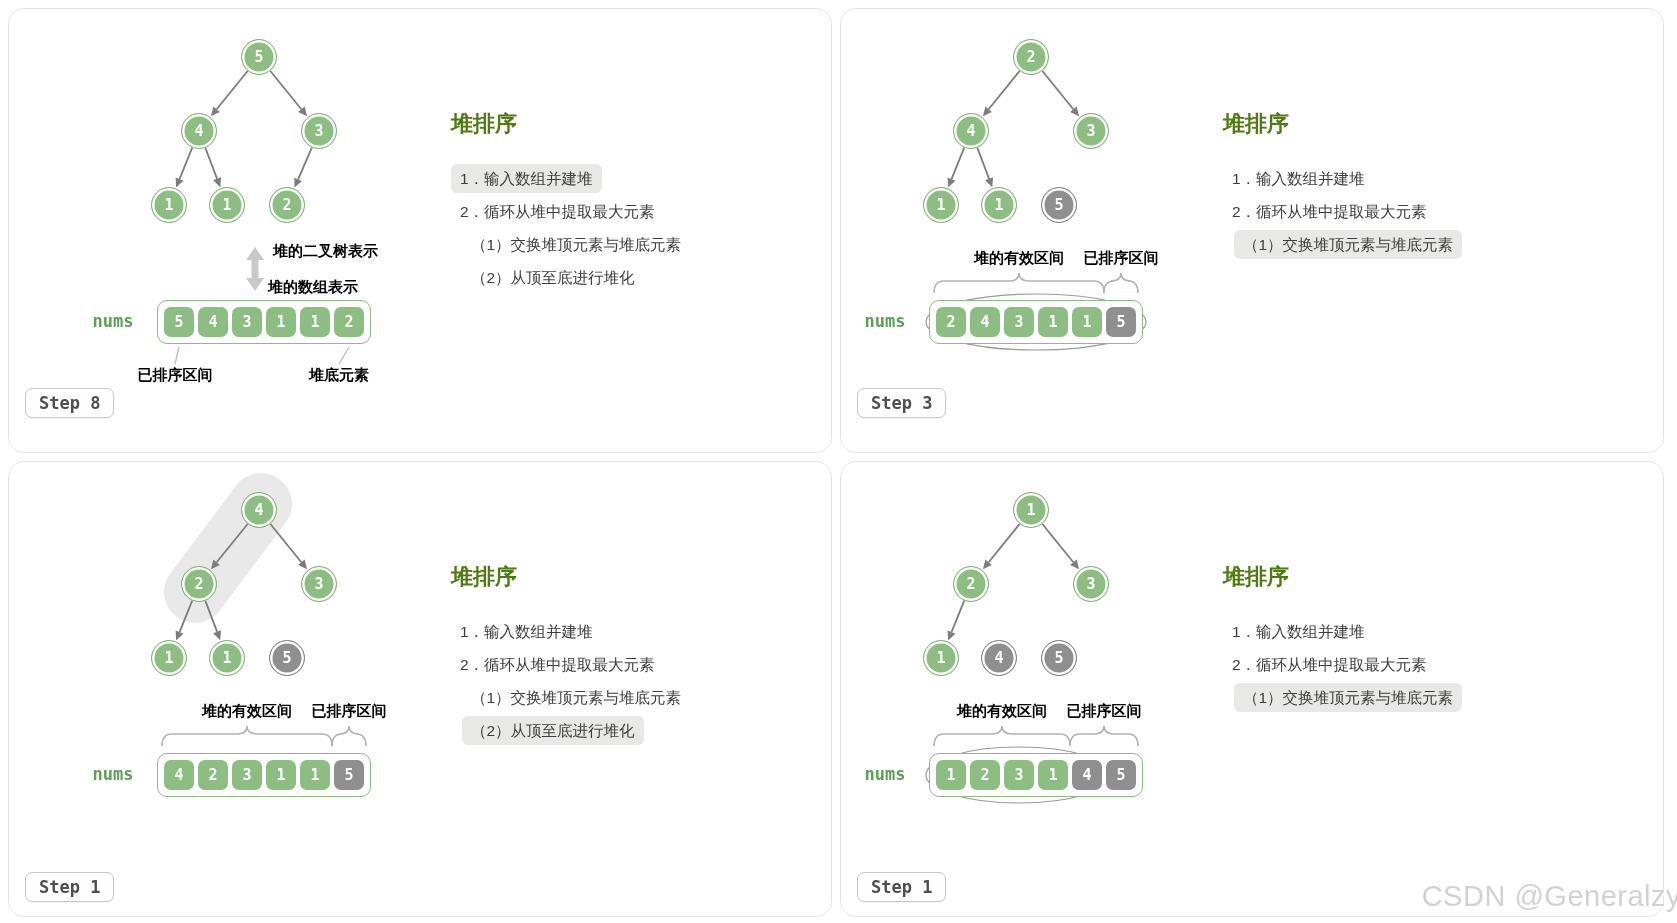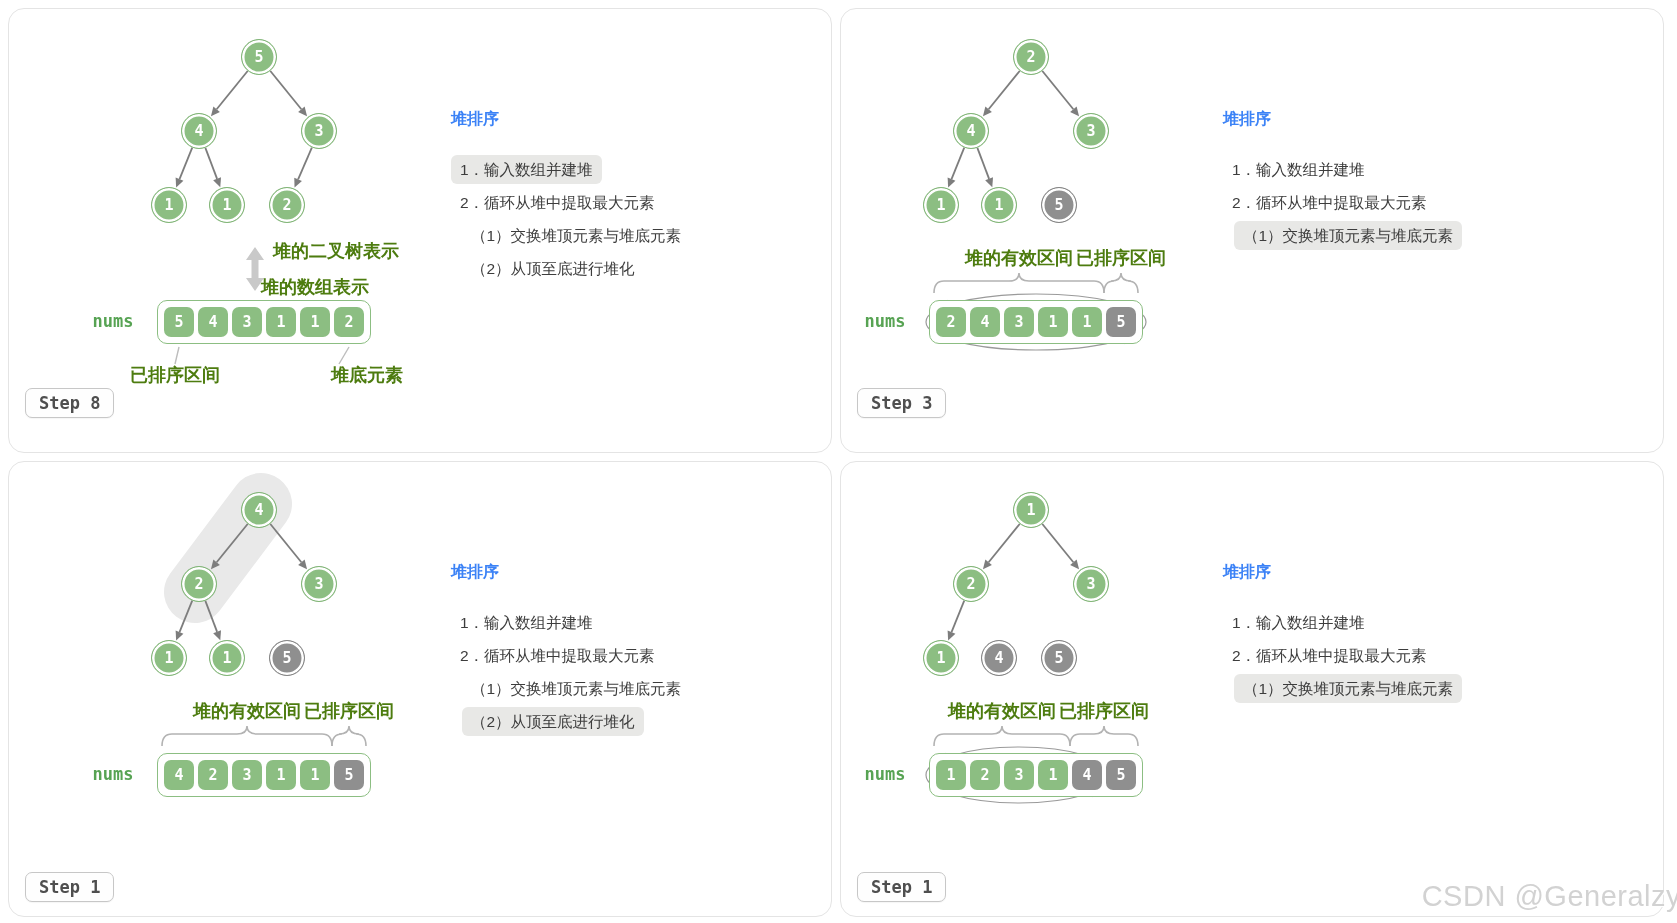--- a/index.html
+++ b/index.html
@@ -35,27 +35,27 @@
     color:#fff;font:700 15px "DejaVu Sans Mono",monospace;
   }
   .cell.heap{background:#8cbe82;}
   .cell.sorted{background:#8f8f8f;}
   .nums-label{
     position:absolute;width:70px;text-align:center;
     font:700 17px "DejaVu Sans Mono",monospace;color:#57a353;
   }
   
   .glabel{
-    position:absolute;white-space:nowrap;color:#4d7c0f;
-    font-size:18px;font-weight:700;line-height:18px;
+    position:absolute;white-space:nowrap;color:#000000;
+    font-size:15px;font-weight:700;line-height:18px;
   }
   .glabel.centered{transform:translateX(-50%);}
   
   .steps{position:absolute;width:330px;}
-  .steps .title{font-size:16px;font-weight:700;color:#3b82f6;margin-bottom:25px;}
+  .steps .title{font-size:22px;font-weight:700;color:#4d7c0f;margin-bottom:25px;}
   .steps .item{
     font-size:15.5px;font-weight:500;color:#3d3d3d;line-height:27px;height:27px;
     margin-bottom:4px;padding:1px 9px;border-radius:6px;white-space:nowrap;
     display:inline-block;clear:both;float:left;
   }
   .steps .item.indent{margin-left:11px;}
   .steps .item.hl{background:#e8e8e6;}
   .steps .item-row{clear:both;height:32px;}
   
   .step-btn{
@@ -86,23 +86,23 @@
         <polygon points="167.13839706604514,178.3919539037553 166.62743811815983,168.47333903303996 174.4120479712364,171.6292619464494" fill="#7d7d7d"></polygon>
         <line x1="196.37005775348604" y1="138.8351526342131" x2="208.09102127235505" y2="169.81198479122406" stroke="#7d7d7d" stroke-width="1.8"></line>
         <polygon points="211.27605014909807,178.2295611083306 204.16281899103865,171.2983316003708 212.01922355367145,168.32563798207732" fill="#7d7d7d"></polygon>
         <line x1="302.8555992876616" y1="138.52142664728257" x2="289.11351221919307" y2="170.300002993116" stroke="#7d7d7d" stroke-width="1.8"></line>
         <polygon points="285.54131186302385,178.5607163167573 285.25851266816045,168.63297616023704 292.9685117702257,171.96702982599498" fill="#7d7d7d"></polygon>
         <polygon points="246,238 237,251 242.5,251 242.5,269 237,269 246,282 255,269 249.5,269 249.5,251 255,251" fill="#c9c9c9"></polygon>
         <line x1="170" y1="338" x2="166" y2="355" stroke="#bdbdbd" stroke-width="1.4"></line>
         <line x1="340" y1="338" x2="330" y2="355" stroke="#bdbdbd" stroke-width="1.4"></line>
       </svg>
       <div class="glabel" style="left: 264px; top: 233px;">堆的二叉树表示</div>
-      <div class="glabel" style="left: 252px; top: 269px;">堆的数组表示</div>
+      <div class="glabel" style="left: 259px; top: 269px;">堆的数组表示</div>
       <div class="glabel centered" style="left: 166px; top: 357px;">已排序区间</div>
-      <div class="glabel centered" style="left: 330px; top: 357px; margin-left: 28px;">堆底元素</div>
+      <div class="glabel centered" style="left: 330px; top: 357px;">堆底元素</div>
       <div class="node heap" style="left: 250px; top: 48px;">5</div>
       <div class="node heap" style="left: 190px; top: 122px;">4</div>
       <div class="node heap" style="left: 310px; top: 122px;">3</div>
       <div class="node heap" style="left: 160px; top: 196px;">1</div>
       <div class="node heap" style="left: 218px; top: 196px;">1</div>
       <div class="node heap" style="left: 278px; top: 196px;">2</div>
       <div class="array-box" style="left: 148px; top: 291px; width: 214px; height: 44px;"></div>
       <div class="cell heap" style="left: 155px; top: 298px;">5</div>
       <div class="cell heap" style="left: 189px; top: 298px;">4</div>
       <div class="cell heap" style="left: 223px; top: 298px;">3</div>

